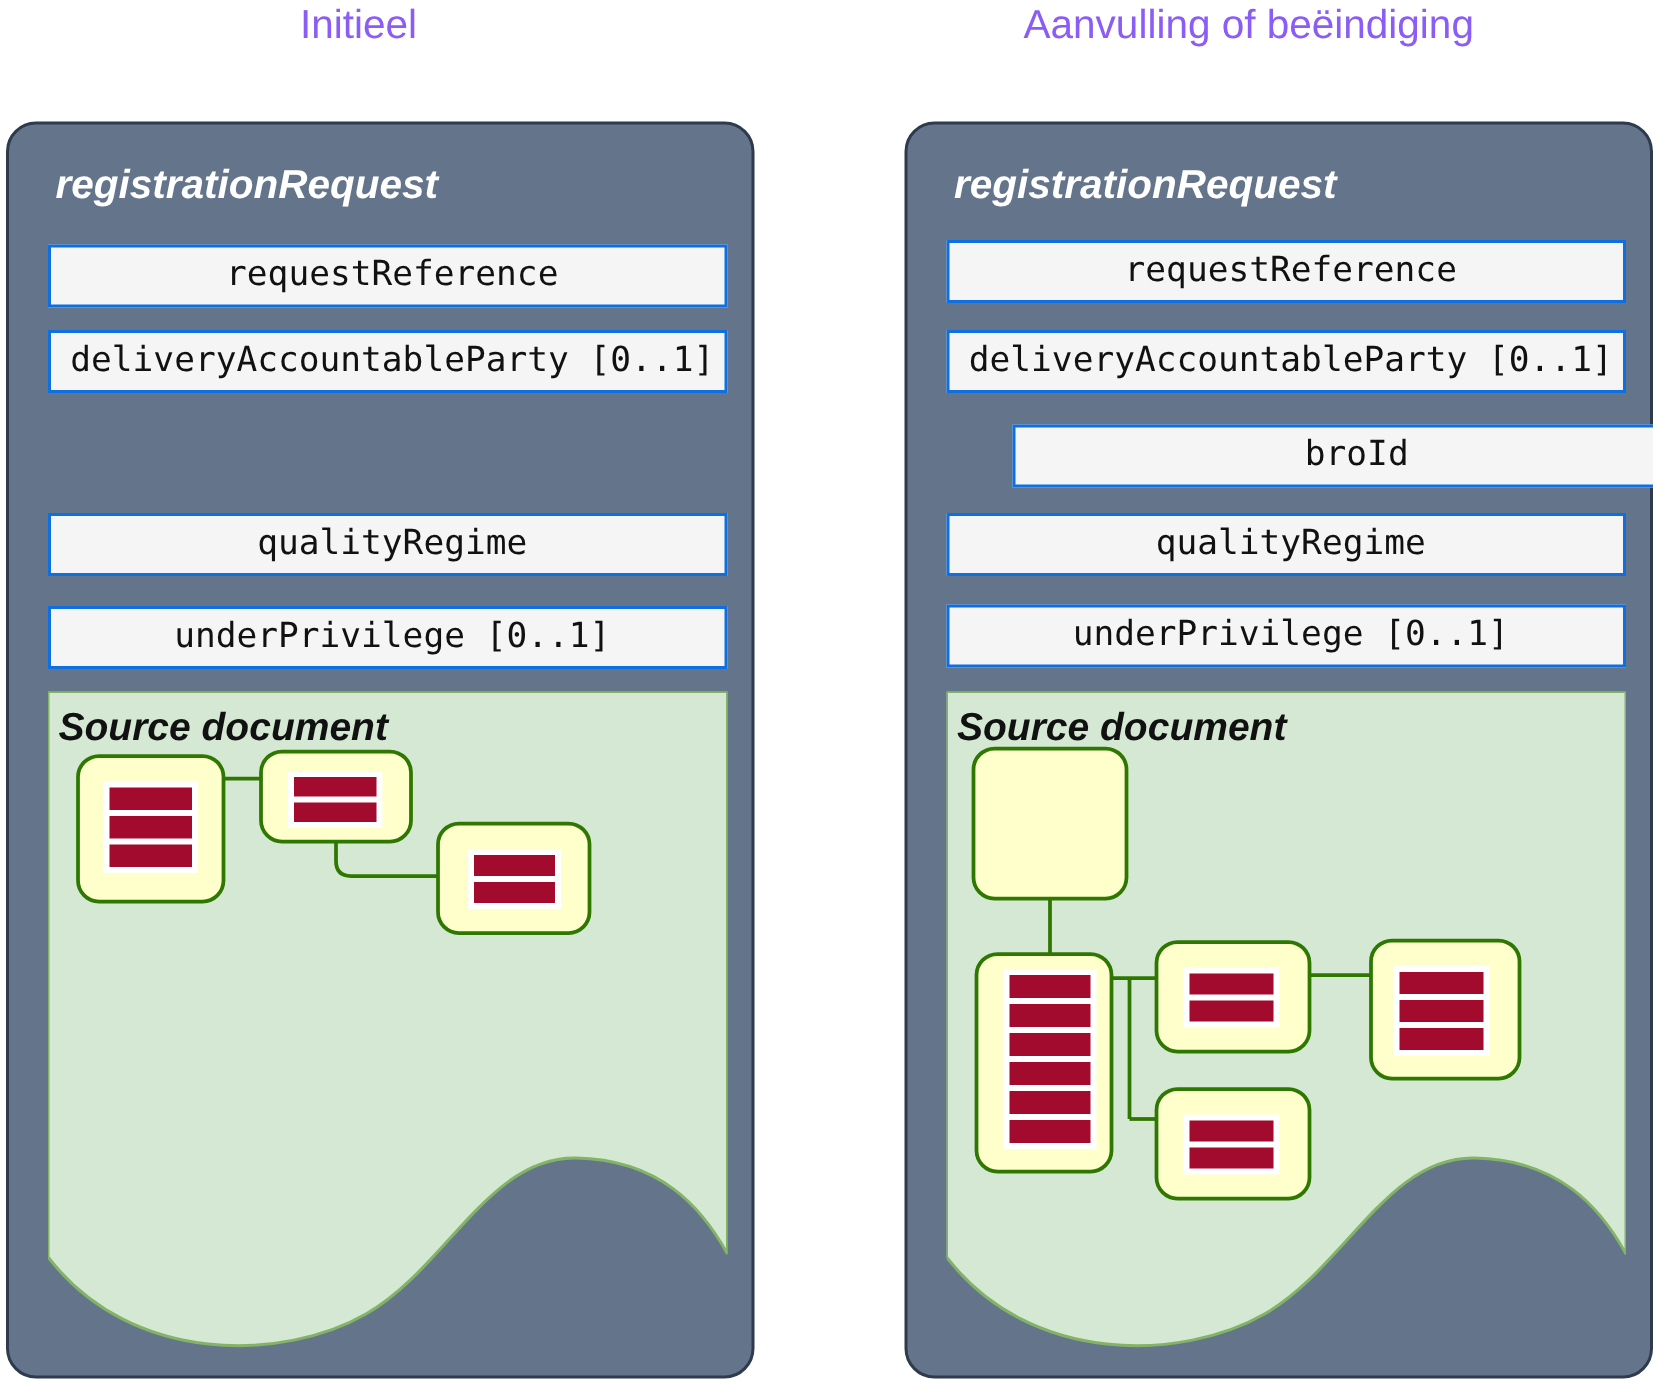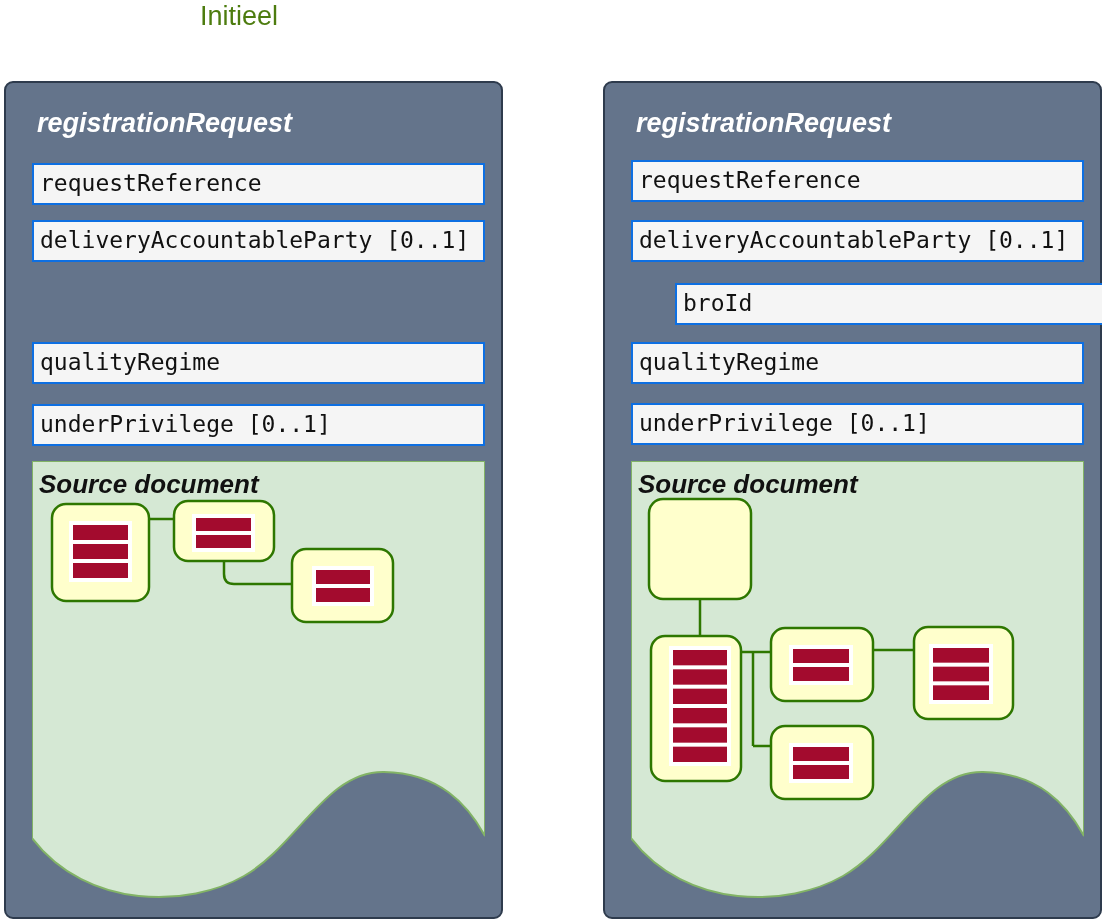--- a/index.html
+++ b/index.html
@@ -1,42 +1,43 @@
 <!DOCTYPE html>
 <html><head>
 <meta charset="utf-8">
 <style>
   html,body{margin:0;padding:0;background:#ffffff;}
   .stage{position:relative;width:1102px;height:922px;background:#ffffff;overflow:hidden;
          font-family:"Liberation Sans",sans-serif;}
-  .col-title{position:absolute;top:1px;height:40px;font-size:27px;color:#4d7c0f;
+  .col-title{position:absolute;top:1px;height:40px;font-size:27px;color:#8b5cf6;
              text-align:center;white-space:nowrap;}
   #title-0{left:0;width:478px;}
   #title-1{left:583px;width:499px;}
   .panel{position:absolute;top:81px;width:499px;height:838px;background:#64748b;
-         border:2px solid #2e3b4d;border-radius:9px;box-sizing:border-box;}
+         border:2px solid #2e3b4d;border-radius:20px;box-sizing:border-box;}
   #panel-0{left:4px;}
   #panel-1{left:603px;}
   .panel-header{position:absolute;top:25px;left:31px;
                 font-style:italic;font-weight:bold;font-size:27px;color:#ffffff;
                 font-family:"Liberation Sans",sans-serif;white-space:nowrap;}
   .fields{position:absolute;inset:0;}
   .field{position:absolute;left:26px;width:453px;height:42px;box-sizing:border-box;
          background:#f5f5f5;border:2px solid #0d6fe2;
          font-family:"DejaVu Sans Mono",monospace;font-size:23px;color:#111111;
-         line-height:37px;padding-left:6px;white-space:pre;overflow:hidden;}
+         line-height:37px;padding-left:6px;white-space:pre;overflow:hidden;text-align:center;}
   .srcdoc{position:absolute;left:26px;top:378px;width:453px;height:445px;display:block;}
   .srclabel{font-family:"Liberation Sans",sans-serif;font-style:italic;font-weight:bold;
             font-size:26px;fill:#111111;}
 </style>
 </head>
 <body>
 
 <div class="stage">
   <div class="col-title" id="title-0">Initieel</div>
+  <div class="col-title" id="title-1">Aanvulling of beëindiging</div>
 
   <div class="panel" id="panel-0">
     <div class="panel-header">registrationRequest</div>
     <div class="fields">
         <div class="field" style="top: 80px;">requestReference</div>
         <div class="field" style="top: 137px;">deliveryAccountableParty [0..1]</div>
         <div class="field" style="top: 259px;">qualityRegime</div>
         <div class="field" style="top: 321px;">underPrivilege [0..1]</div>
       </div>
     <svg class="srcdoc" viewBox="0 0 453 445">

